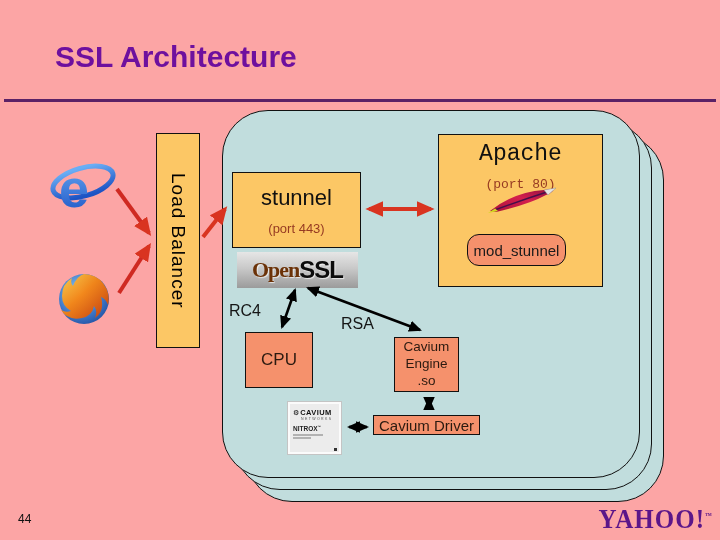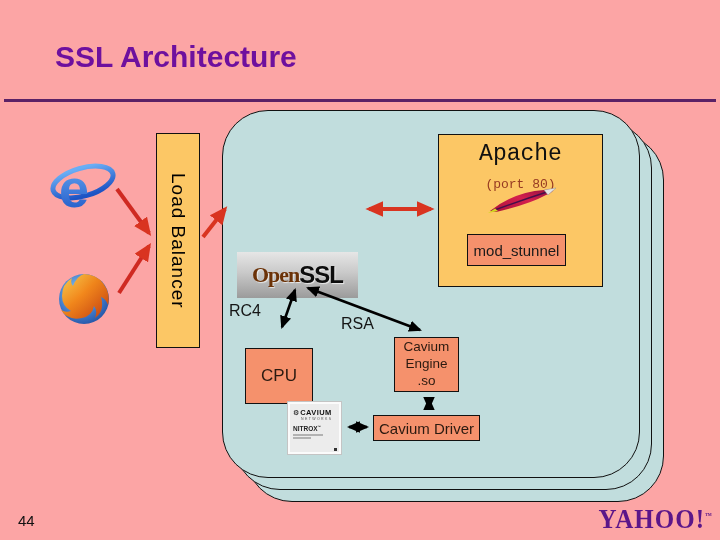--- a/index.html
+++ b/index.html
@@ -41,59 +41,59 @@
   .stunnel-box { left:232px; top:172px; width:129px; height:76px;
     display:flex; flex-direction:column; align-items:center; justify-content:center; }
   .stunnel-box .big { font-size:22px; color:#101010; }
   .port-label { font-size:13px; color:#963a22; margin-top:10px; }
 
   .apache-box { left:438px; top:134px; width:165px; height:153px; text-align:center;font-family:Liberation Mono, monospace; }
   .apache-box .big { font-size:23px; color:#101010; margin-top:6px; }
 
   .feather-wrap { position:absolute; left:488px; top:187px; width:72px; height:28px; }
 
-  .mod-stunnel { left:467px; top:234px; width:99px; height:32px; font-size:15px; color:#1a1a1a; }
+  .mod-stunnel { left:467px; top:234px; width:99px; height:32px; font-size:15px; color:#1a1a1a;border-radius:12px; }
 
   .openssl-logo {
-    position:absolute; left:237px; top:252px; width:121px; height:46px;
+    position:absolute; left:237px; top:252px; width:121px; height:36px;
     background:linear-gradient(180deg,#e6e6e6 0%,#c9c9c9 45%,#9b9b9b 100%);
     display:flex; align-items:center; justify-content:center;
     text-shadow:1px 1px 1px rgba(255,255,255,.7);
   }
   .openssl-logo .open { font-family:"Liberation Serif", serif; font-weight:bold;
     font-size:22px; color:#6b3208; letter-spacing:-1px; }
   .openssl-logo .ssl { font-weight:800; font-size:24px; color:#0c0c0c; letter-spacing:-1px; }
 
   .cipher-label { position:absolute; font-size:16px; color:#151515; }
   .rc4 { left:229px; top:302px; }
   .rsa { left:341px; top:315px; }
 
-  .cpu-box { left:245px; top:348px; width:68px; height:56px; font-size:17px; color:#2b1a10; }
+  .cpu-box { left:245px; top:332px; width:68px; height:56px; font-size:17px; color:#2b1a10; }
   .cavium-engine { left:394px; top:337px; width:65px; height:55px;
     font-size:13.5px; line-height:1.25; color:#2b1a10; }
-  .cavium-driver { left:373px; top:415px; width:107px; height:26px; font-size:15px; color:#2b1a10; }
+  .cavium-driver { left:373px; top:415px; width:107px; height:20px; font-size:15px; color:#2b1a10; }
 
   
   .chip {
     position:absolute; left:287px; top:401px; width:55px; height:54px;
     background:#ececec; border:1px solid #c4c4c4;
     box-shadow:inset 0 0 0 2px #fbfbfb; padding:6px 4px 2px 5px;
     font-family:"Liberation Sans", sans-serif;
   }
   .chip .brandrow { display:flex; align-items:center; gap:1px; }
   .chip .gear { font-size:7px; line-height:7px; }
   .chip .brand { font-size:7.5px; font-weight:800; letter-spacing:.4px; color:#111; }
   .chip .networks { font-size:3.5px; letter-spacing:1.4px; color:#555; margin-left:8px; }
   .chip .product { font-size:6.5px; font-weight:bold; color:#222; margin-top:4px; }
   .chip .product sup { font-size:3.5px; }
   .chip .fineline { height:2px; background:#b2b2b2; margin-top:2px; }
   .chip .f1 { width:30px; } .chip .f2 { width:18px; margin-top:1px; }
   .chip .dot { position:absolute; right:4px; bottom:3px; width:3px; height:3px; background:#333; }
 
-  .page-number { position:absolute; left:18px; top:512px; font-size:15px; color:#111; }
+  .page-number { position:absolute; left:18px; top:512px; font-size:12px; color:#111; }
 
   .yahoo {
     position:absolute; right:8px; top:505px;
     font-family:"Liberation Serif", serif; font-weight:bold; font-size:25px;
     color:#5c1689; letter-spacing:1px; transform:scaleY(1.08);
   }
   .yahoo sup { font-size:7px; letter-spacing:0; }
 
   .overlay { position:absolute; left:0; top:0; width:720px; height:540px; pointer-events:none; }
 
@@ -142,20 +142,24 @@
       <circle cx="29" cy="30" r="25" fill="url(#fxg)"></circle>
       <path d="M29,5 a25,25 0 0 1 24,31 q-2,-6 -7,-8 q4,14 -6,21 q3,-7 -1,-12 q-2,10 -12,12
                q-14,3 -21,-8 q5,3 10,1 q-9,-5 -9,-15 q0,-12 10,-18 q-2,5 1,8 q4,-10 11,-12 z" fill="url(#fxo)" opacity="0.95"></path>
     </svg>
   </div>
 
   <div class="obox load-balancer">
     <span class="vtext">Load Balancer</span>
   </div>
 
+  <div class="obox stunnel-box">
+    <span class="big">stunnel</span>
+    <span class="port-label">(port 443)</span>
+  </div>
 
   <div class="obox apache-box">
     <div class="big">Apache</div>
     <div class="port-label">(port 80)</div>
   </div>
   <div class="feather-wrap">
     <svg viewBox="0 0 72 28" width="72" height="28">
       <defs>
         <linearGradient id="fe" x1="0" y1="1" x2="1" y2="0">
           <stop offset="0%" stop-color="#a8103a"></stop>

